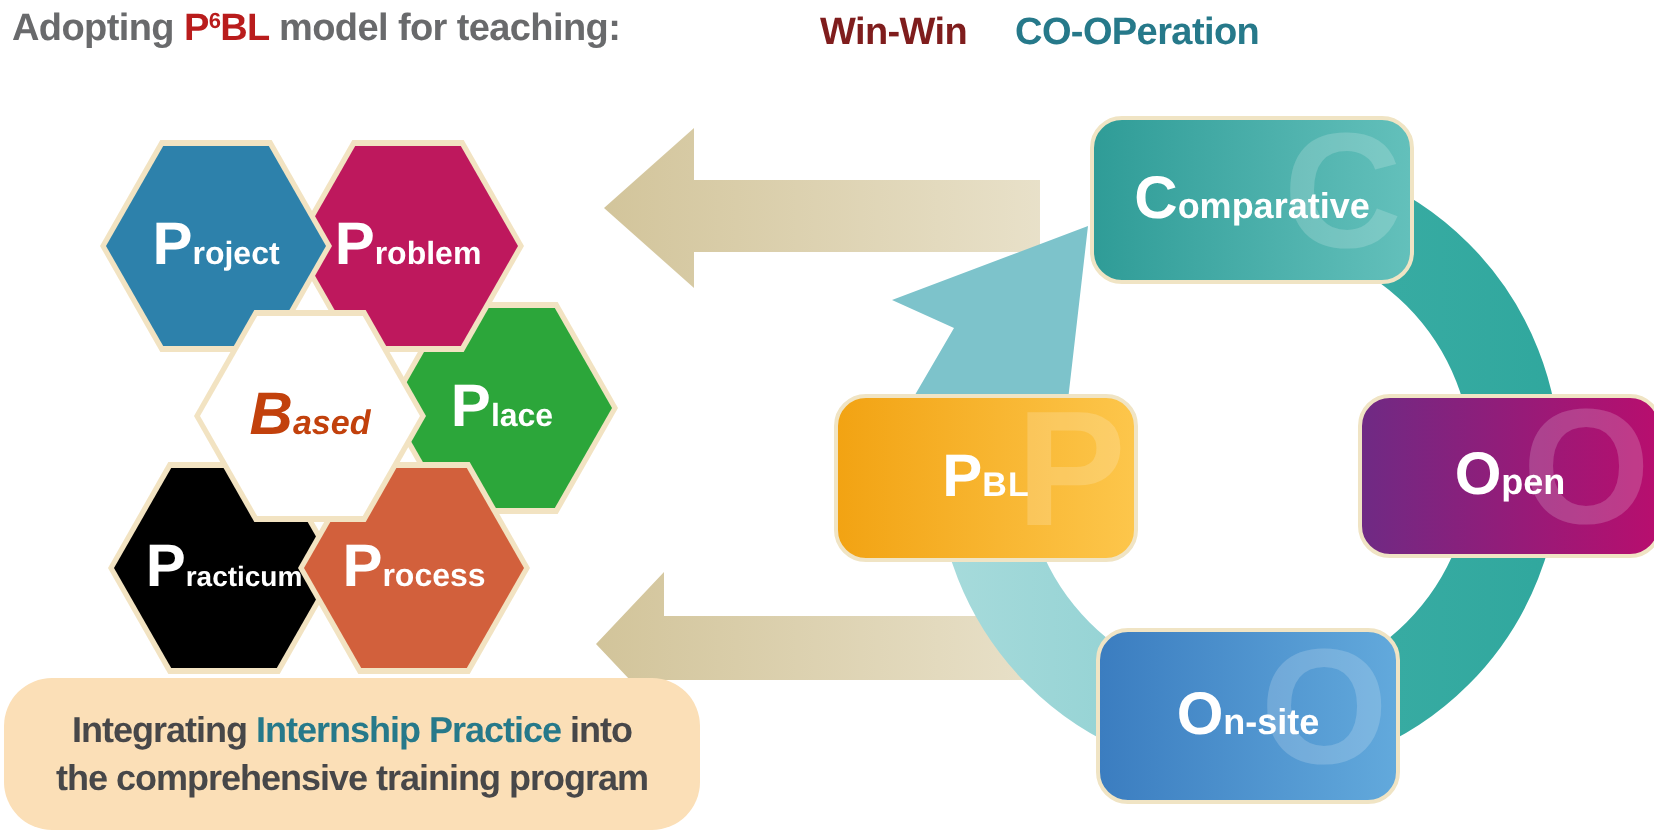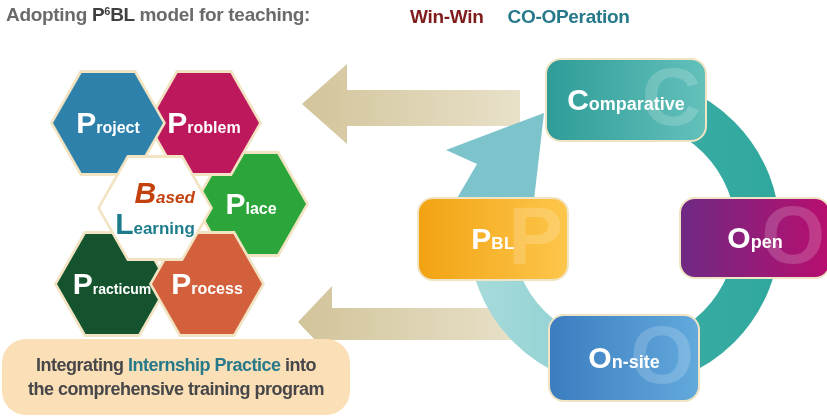--- a/index.html
+++ b/index.html
@@ -2,21 +2,21 @@
 <html><head>
 <meta charset="utf-8">
 <style>
   html,body{margin:0;padding:0;background:#ffffff;}
   .stage{
     position:relative;width:827px;height:416px;overflow:hidden;background:#ffffff;
     font-family:"Liberation Sans",sans-serif;font-weight:bold;
   }
   
   .title{position:absolute;left:6px;top:4px;font-size:19px;letter-spacing:-0.3px;color:#696a6c;white-space:nowrap;}
-  .title .teal{color:#404040;}
+  .title .teal{color:#b91c1c;}
   .title sup{font-size:11px;vertical-align:6px;}
   .subtitle{position:absolute;left:410px;top:6px;font-size:19px;letter-spacing:-0.3px;white-space:nowrap;}
   .subtitle .dark{color:#7f1d1d;text-align:center;}
   .subtitle .teal2{color:#26798a;margin-left:24px;}
   
   .art{position:absolute;left:0;top:0;z-index:1;}
   
   .hex{position:absolute;width:116px;height:106px;
        clip-path:polygon(26% 0,74% 0,100% 50%,74% 100%,26% 100%,0 50%);
        background:#f2e3c2;text-align:right;}
@@ -104,34 +104,33 @@
     <div class="hex-in" style="background:#be185d">
       <div class="hex-label"><span class="big">P</span><span>roblem</span></div>
     </div>
   </div>
   <div class="hex pos-place">
     <div class="hex-in" style="background:#2ca63a">
       <div class="hex-label"><span class="big">P</span><span>lace</span></div>
     </div>
   </div>
   <div class="hex pos-practicum">
-    <div class="hex-in" style="background:#14532d">
+    <div class="hex-in" style="background:#000000">
       <div class="hex-label small"><span class="big">P</span><span>racticum</span></div>
     </div>
   </div>
   <div class="hex pos-process">
     <div class="hex-in" style="background:#d2603c">
       <div class="hex-label"><span class="big">P</span><span>rocess</span></div>
     </div>
   </div>
   <div class="hex pos-based">
     <div class="hex-in" style="background:#ffffff">
       <div class="based-label">
         <div class="bl1"><span class="big">B</span><span>ased</span></div>
-        <div class="bl2"><span class="big">L</span><span>earning</span></div>
       </div>
     </div>
   </div>
 
   <div class="caption">
     <div><span>Integrating </span><span class="hl">Internship Practice</span><span> into</span></div>
     <div>the comprehensive training program</div>
   </div>
 
   <div class="cbox box-comparative">

